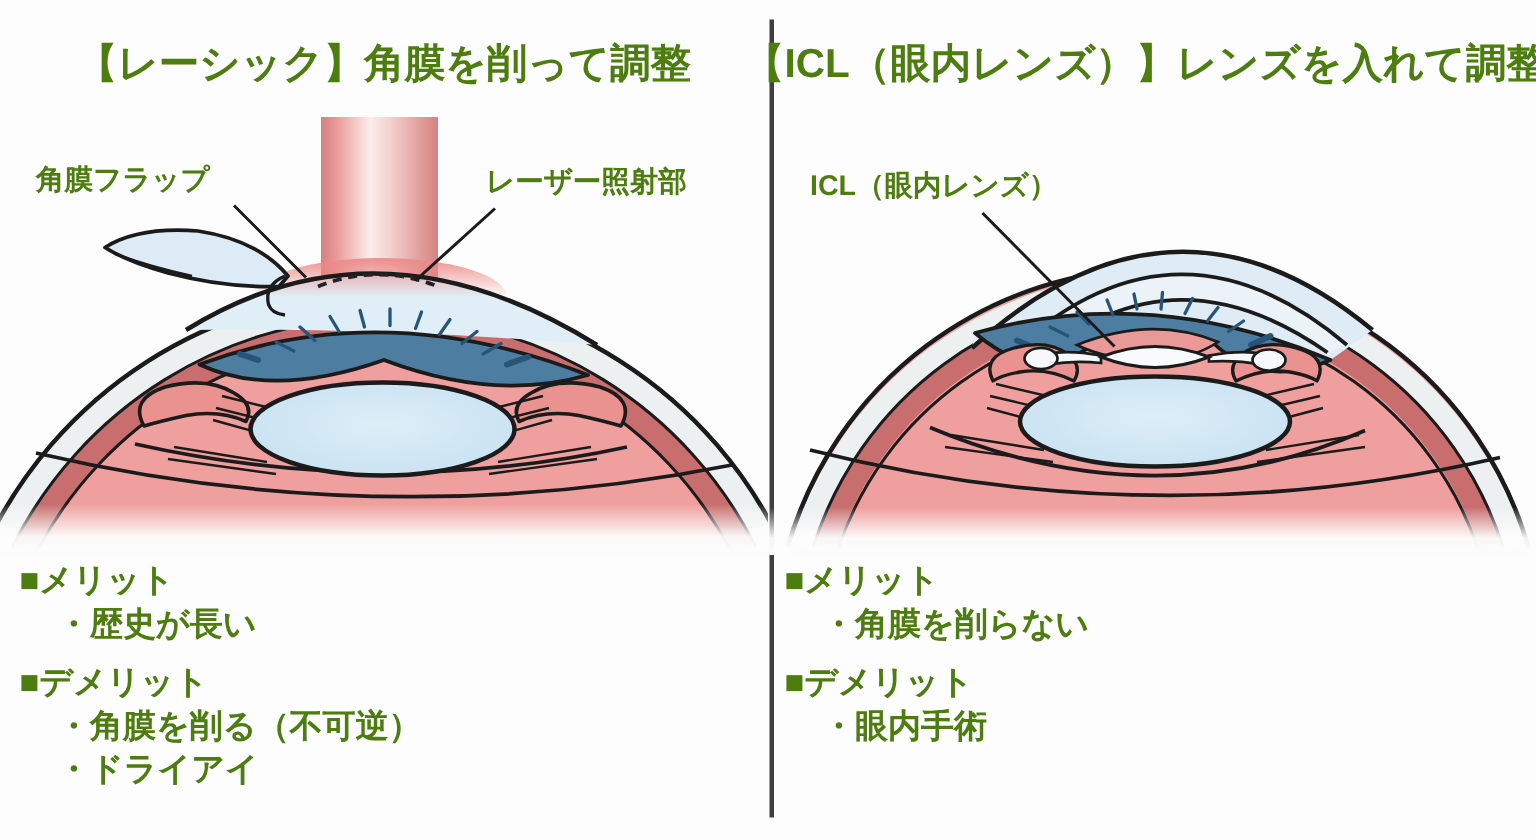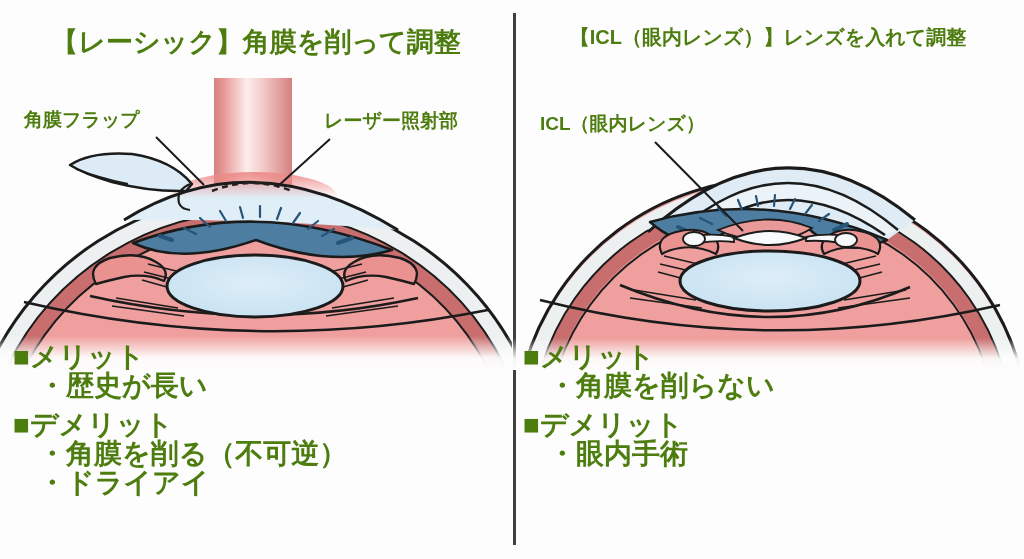--- a/index.html
+++ b/index.html
@@ -4,29 +4,29 @@
 <style>
   html,body{margin:0;padding:0;background:#fdfdfd;}
   .canvas{
     position:relative;width:1024px;height:559px;overflow:hidden;
     background:#fdfdfd;color:#4d7c0f;
     font-family:"Liberation Sans","DejaVu Sans",sans-serif;
   }
   .divider{position:absolute;left:513px;top:13px;width:2.5px;height:532px;background:#3f3f3f;}
   .panel-title{position:absolute;top:24px;font-weight:700;text-align:center;white-space:nowrap;letter-spacing:0;}
   .title-left{left:0;width:512px;font-size:27px;}
-  .title-right{left:514px;width:508px;font-size:20px;}
+  .title-right{left:496px;width:508px;font-size:27px;}
   .diagram-label{position:absolute;font-weight:700;font-size:19px;white-space:nowrap;}
   .lbl-flap{left:24px;top:107px;}
   .lbl-laser{left:324px;top:108px;}
   .lbl-icl{left:540px;top:111px;}
   .eye-svg{position:absolute;display:block;}
   .svg-left{left:0;top:70px;}
   .svg-right{left:512px;top:140px;}
-  .list{position:absolute;top:342px;width:500px;font-weight:700;font-size:28px;line-height:29px;white-space:nowrap;}
+  .list{position:absolute;top:374px;width:500px;font-weight:700;font-size:22px;line-height:29px;white-space:nowrap;font-family:Liberation Mono, monospace;}
   .list-left{left:13px;}
   .list-right{left:523px;}
   .list .group2{margin-top:10px;}
   .list .bullet{padding-left:25px;}
 </style>
 </head>
 <body>
 
 <div class="canvas">
 

